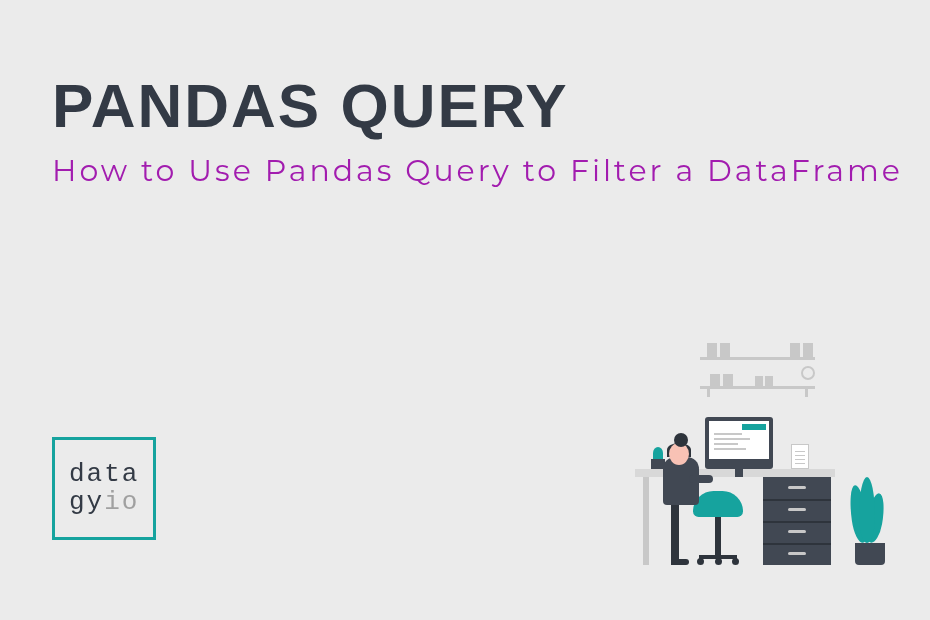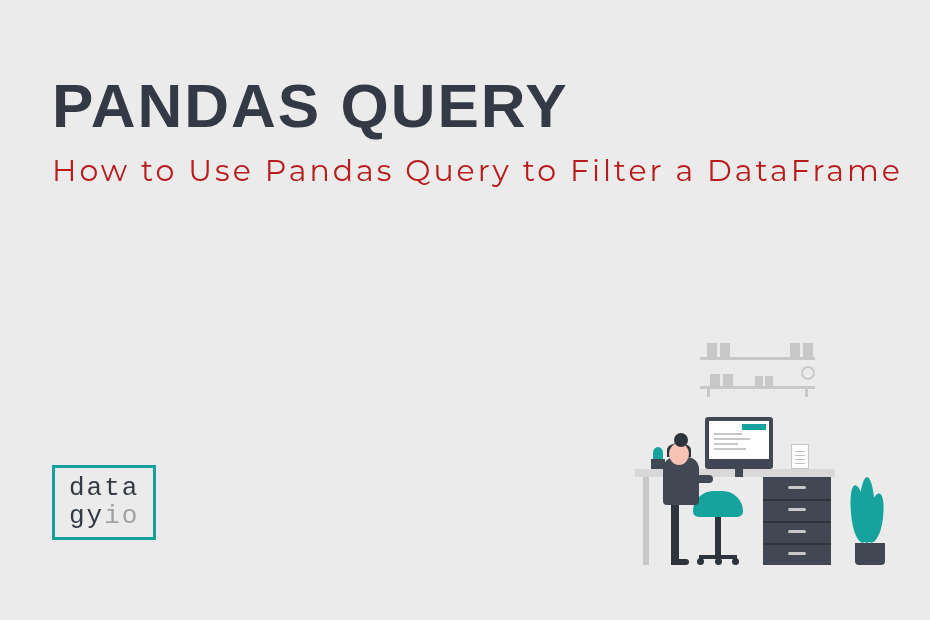--- a/index.html
+++ b/index.html
@@ -25,31 +25,31 @@
       letter-spacing: 2px;
       font-family: Impact, "Arial Black", sans-serif;
       text-transform: uppercase;
     }
     .subtitle {
       position: absolute;
       top: 148px;
       left: 52px;
       font-size: 30px;
       font-weight: 400;
-      color: #b91c1c;
+      color: #a21caf;
       letter-spacing: 3px;
       line-height: 1.5;
       font-family: "Montserrat", -apple-system, sans-serif;
     }
     .logo-box {
       position: absolute;
       bottom: 80px;
       left: 52px;
       border: 3px solid #16a39e;
-      padding: 6px 14px;
+      padding: 20px 14px;
       font-family: "Courier New", monospace;
       font-size: 26px;
       line-height: 1.1;
       color: #333a45;
       letter-spacing: 2px;
     }
     .logo-line1 {
       display: block;
     }
     .logo-line2 {

